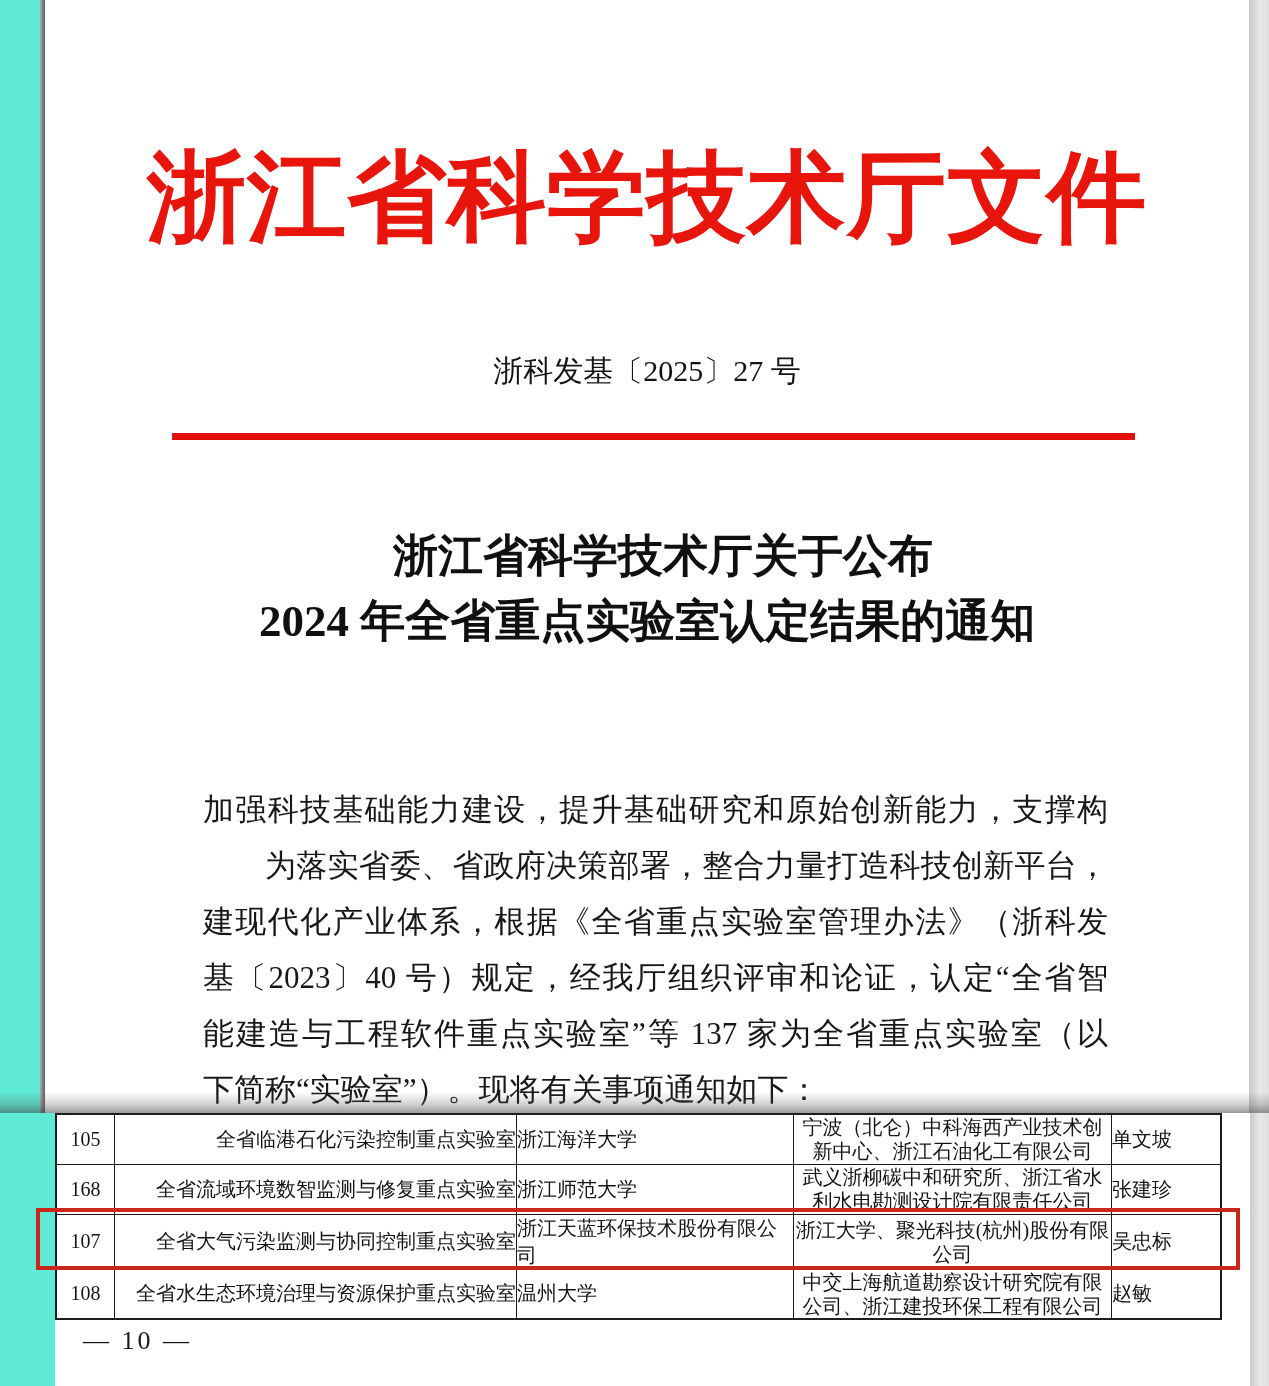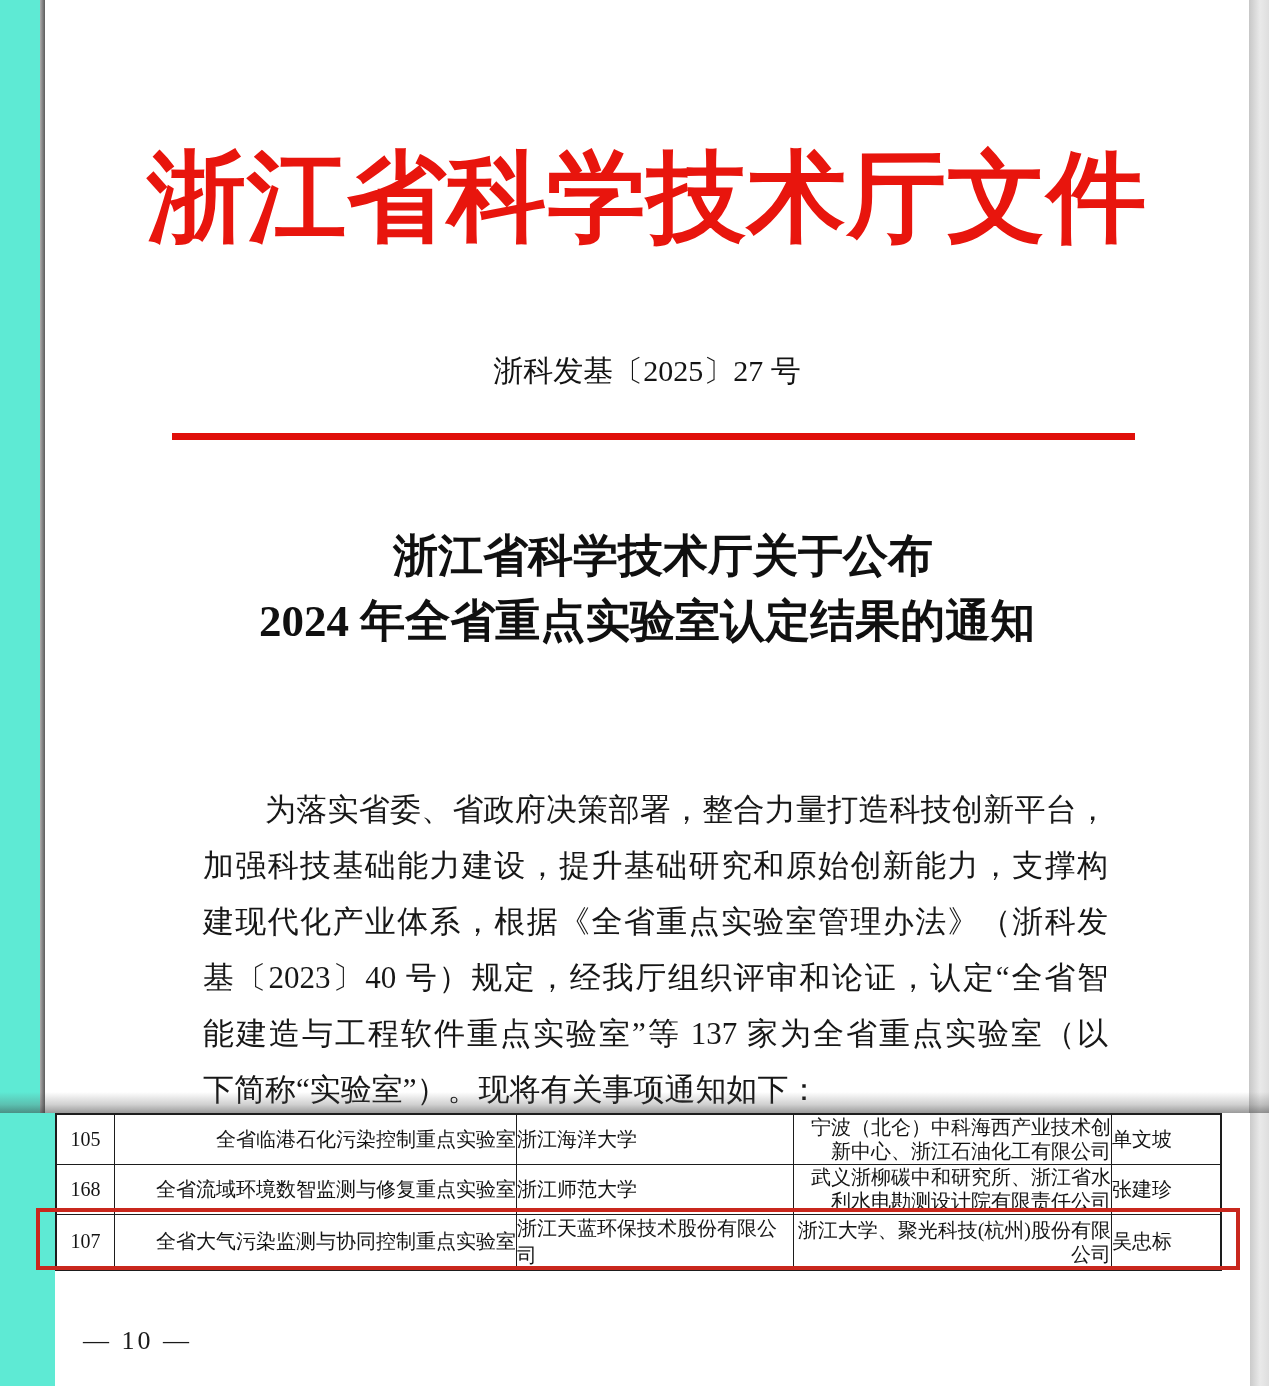--- a/index.html
+++ b/index.html
@@ -54,21 +54,21 @@
   }
   table.result-table td{
     border:1.5px solid #1d1d1d;vertical-align:middle;
     overflow:hidden;padding:0;
   }
   table.result-table tr{height:50px;}
   table.result-table tr.tall{height:53px;}
   td.c-num{width:57px;text-align:center;}
   td.c-lab{width:401px;text-align:right;padding:0 6px 0 13px;}
   td.c-inst{width:276px;text-align:left;padding:0 6px 0 13px;}
-  td.c-part{width:317px;text-align:right;padding:2px 8px 2px 11px;line-height:24px;font-size:20px;}
+  td.c-part{width:317px;text-align:center;padding:2px 8px 2px 11px;line-height:24px;font-size:20px;}
   td.c-dir{width:108px;}
   table.result-table{border:2.5px solid #1d1d1d;}
 
   .highlight-box{
     position:absolute;left:36px;top:1208px;width:1204px;height:62px;
     border:4px solid var(--highlight_red,#c9271d);box-sizing:border-box;
     pointer-events:none;
   }
   .page-number{position:absolute;left:83px;top:1326px;font-size:26px;letter-spacing:3px;color:#1a1a1a;}
 </style>
@@ -85,22 +85,22 @@
 
   <div class="doc-number">浙科发基〔2025〕27 号</div>
 
   <div class="red-rule"></div>
 
   <div class="notice-title l1">浙江省科学技术厅关于公布</div>
   <div class="notice-title l2">2024 年全省重点实验室认定结果的通知</div>
 
 
   <div class="body-text">
+    <div class="body-line">加强科技基础能力建设，提升基础研究和原始创新能力，支撑构</div>
     <div class="body-line indent">为落实省委、省政府决策部署，整合力量打造科技创新平台，</div>
-    <div class="body-line">加强科技基础能力建设，提升基础研究和原始创新能力，支撑构</div>
     <div class="body-line">建现代化产业体系，根据《全省重点实验室管理办法》（浙科发</div>
     <div class="body-line">基〔2023〕40 号）规定，经我厅组织评审和论证，认定“全省智</div>
     <div class="body-line">能建造与工程软件重点实验室”等 137 家为全省重点实验室（以</div>
     <div class="body-line last">下简称“实验室”）。现将有关事项通知如下：</div>
   </div>
 
   <div class="shadow-band"></div>
   <div class="sheet-bottom"></div>
 
   <table class="result-table">
@@ -119,20 +119,27 @@
         <td class="c-part">武义浙柳碳中和研究所、浙江省水利水电勘测设计院有限责任公司</td>
         <td class="c-dir">张建珍</td>
       </tr>
       <tr class="tall">
         <td class="c-num">107</td>
         <td class="c-lab">全省大气污染监测与协同控制重点实验室</td>
         <td class="c-inst">浙江天蓝环保技术股份有限公司</td>
         <td class="c-part">浙江大学、聚光科技(杭州)股份有限公司</td>
         <td class="c-dir">吴忠标</td>
       </tr>
+      <tr>
+        <td class="c-num">108</td>
+        <td class="c-lab">全省水生态环境治理与资源保护重点实验室</td>
+        <td class="c-inst">温州大学</td>
+        <td class="c-part">中交上海航道勘察设计研究院有限公司、浙江建投环保工程有限公司</td>
+        <td class="c-dir">赵敏</td>
+      </tr>
     </tbody>
   </table>
 
   <div class="highlight-box"></div>
 
   <div class="page-number">— 10 —</div>
 
 </div>
 
 </body></html>

